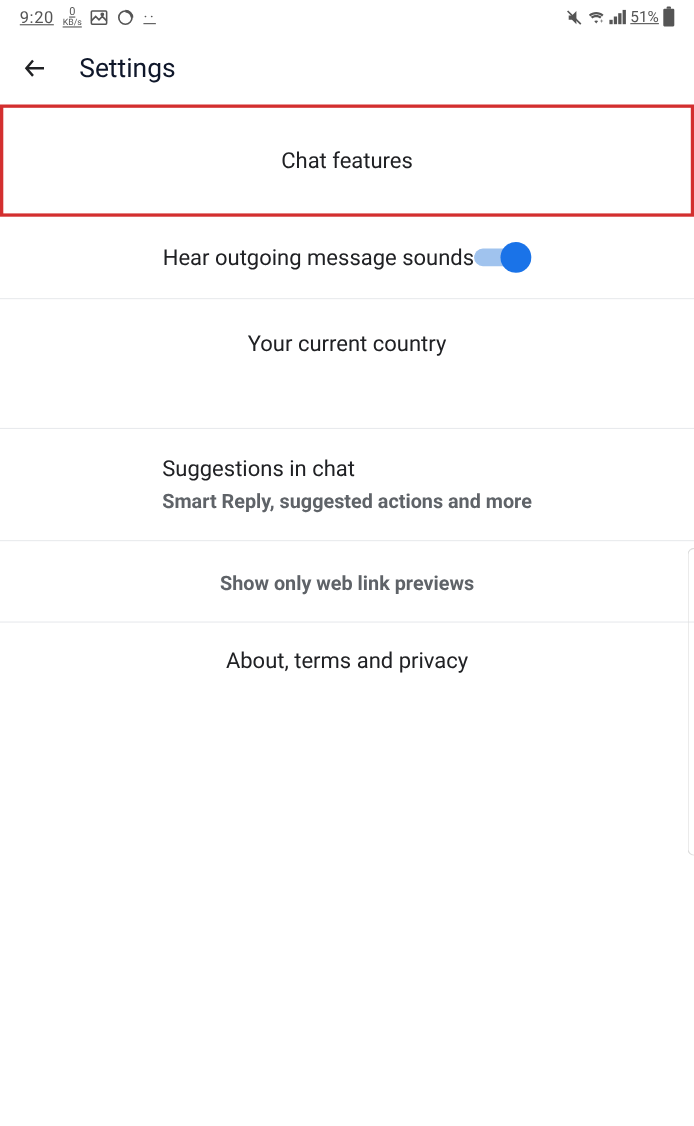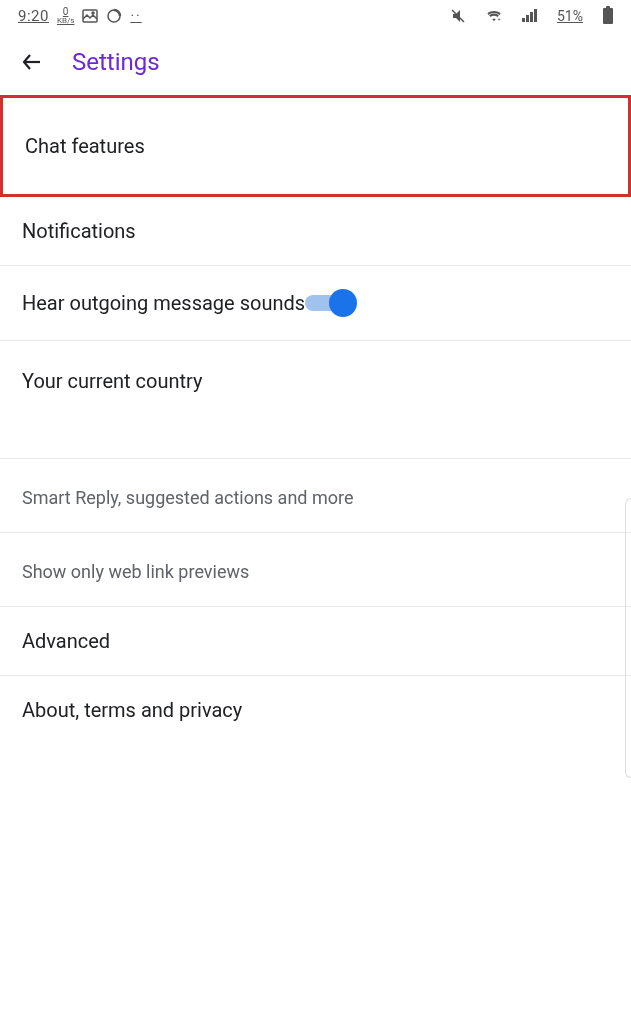--- a/index.html
+++ b/index.html
@@ -26,21 +26,21 @@
       text-decoration: underline;
     }
     .status-left {
       display: flex;
       align-items: center;
       gap: 8px;
     }
     .status-right {
       display: flex;
       align-items: flex-start;
-      gap: 20px;
+      gap: 4px;
     }
     .status-time {
       font-size: 15px;
       font-weight: 400;
       letter-spacing: 0.5px;
     }
     .kbs {
       display: flex;
       flex-direction: column;
       align-items: center;
@@ -88,53 +88,54 @@
     .back-arrow {
       width: 24px;
       height: 24px;
       display: flex;
       align-items: center;
       justify-content: center;
       cursor: pointer;
     }
     .app-title {
       font-size: 24px;
-      color: #6d28d9;
+      color: #0f172a;
       font-weight: 400;
     }
     .list {
       display: flex;
       flex-direction: column;
     }
     .list-item {
       padding: 22px 22px;
       border-bottom: 1px solid #e8eaed;
       display: flex;
       align-items: center;
-      justify-content: flex-start;
+      justify-content: center;
       cursor: pointer;
       position: relative;
     }
     .list-item.tall {
       padding: 28px 22px 42px 22px;
     }
     .list-item .text-wrap {
       display: flex;
       flex-direction: column;
       gap: 4px;
     }
     .item-title {
       font-size: 20px;
       color: #202124;
       font-weight: 400;
     }
     .item-subtitle {
       font-size: 18px;
       color: #5f6368;
       margin-top: 4px;
+      font-weight: bold;
     }
     .highlighted {
       border: 3px solid #d32f2f;
       padding: 36px 22px !important;
       margin-top: -1px;
     }
     .section-gap {
       height: 24px;
       border-bottom: 1px solid #e8eaed;
     }
@@ -250,25 +251,20 @@
 </div>
 
 <div class="list">
 
   <div class="list-item highlighted">
     <div class="text-wrap">
       <span class="item-title">Chat features</span>
     </div>
   </div>
 
-  <div class="list-item">
-    <div class="text-wrap">
-      <span class="item-title">Notifications</span>
-    </div>
-  </div>
 
   <div class="list-item">
     <div class="text-wrap">
       <span class="item-title">Hear outgoing message sounds</span>
     </div>
     <div class="toggle">
       <div class="toggle-track"></div>
       <div class="toggle-thumb"></div>
     </div>
   </div>
@@ -276,36 +272,32 @@
   <div class="list-item tall" style="border-bottom:none;">
     <div class="text-wrap">
       <span class="item-title">Your current country</span>
     </div>
   </div>
 
   <div class="section-gap"></div>
 
   <div class="list-item" style="padding-top:24px;padding-bottom:24px;">
     <div class="text-wrap">
+      <span class="item-title">Suggestions in chat</span>
       <span class="item-subtitle">Smart Reply, suggested actions and more</span>
     </div>
   </div>
 
   <div class="list-item" style="padding-top:24px;padding-bottom:24px;">
     <div class="text-wrap">
       <span class="item-subtitle">Show only web link previews</span>
     </div>
   </div>
 
 
-  <div class="list-item">
-    <div class="text-wrap">
-      <span class="item-title">Advanced</span>
-    </div>
-  </div>
 
 
   <div class="list-item" style="border-bottom:none;">
     <div class="text-wrap">
       <span class="item-title">About, terms and privacy</span>
     </div>
   </div>
 
 </div>
 

